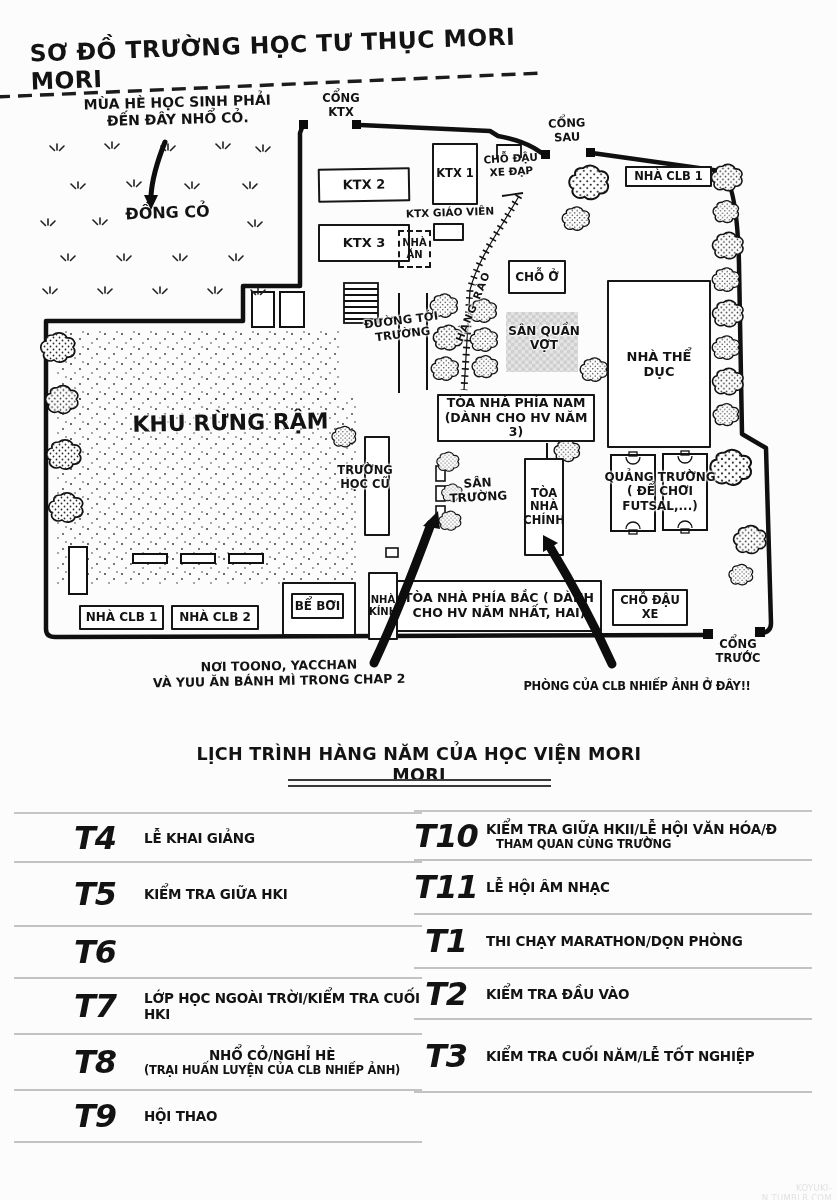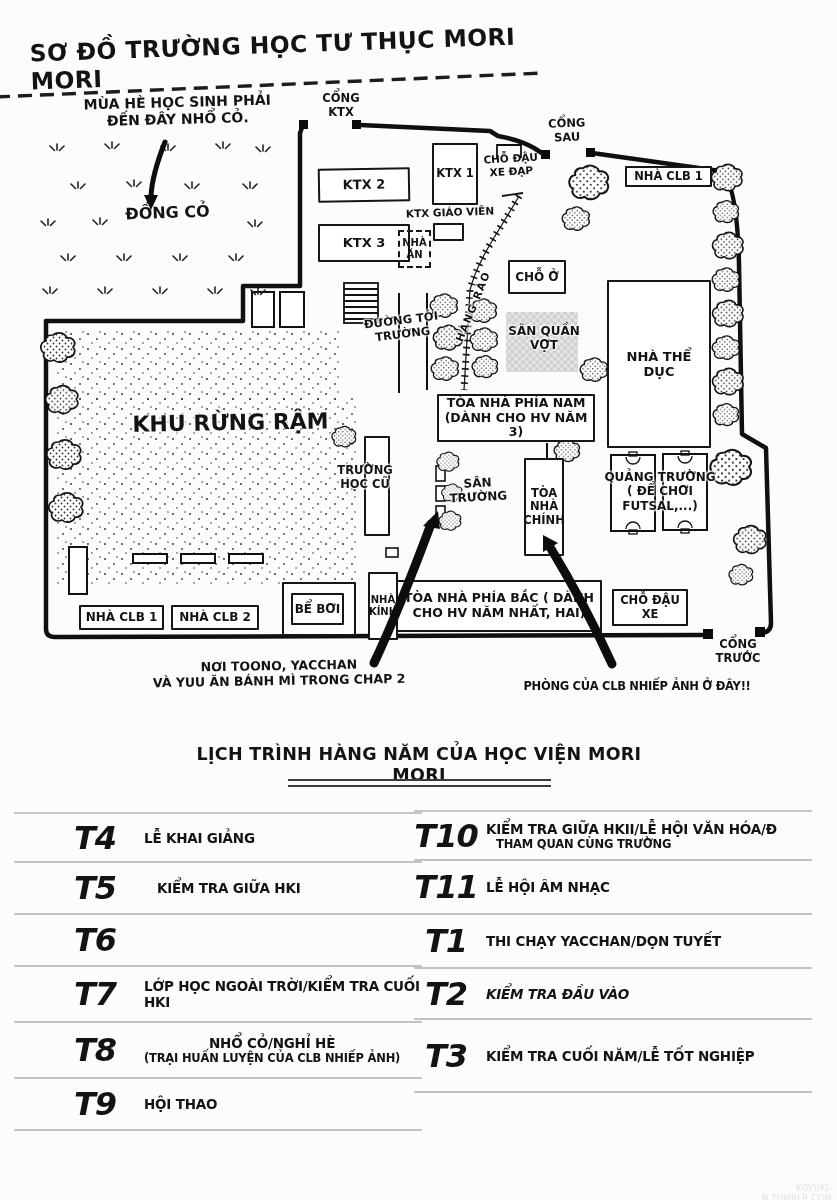--- a/index.html
+++ b/index.html
@@ -209,21 +209,21 @@
   <div class="bx" style="left:437px;top:394px;width:158px;height:48px;font-size:12.5px;">TÒA NHÀ PHÍA NAM
 (DÀNH CHO HV NĂM 3)</div>
   <div class="bx" style="left:364px;top:436px;width:26px;height:100px;"></div>
   <div class="bx" style="left:524px;top:458px;width:40px;height:98px;font-size:11.5px;">TÒA
 NHÀ
 CHÍNH</div>
   <div class="bx" style="left:396px;top:580px;width:206px;height:52px;font-size:12.5px;">TÒA NHÀ PHÍA BẮC ( DÀNH
 CHO HV NĂM NHẤT, HAI)</div>
   <div class="bx" style="left:612px;top:589px;width:76px;height:37px;font-size:11.5px;">CHỖ ĐẬU XE</div>
   <div class="bx" style="left:282px;top:582px;width:74px;height:54px;"></div>
-  <div class="bx" style="left:291px;top:593px;width:53px;height:32px;font-size:12px;">BỂ BƠI</div>
+  <div class="bx" style="left:291px;top:593px;width:53px;height:26px;font-size:12px;">BỂ BƠI</div>
   <div class="bx" style="left:368px;top:572px;width:30px;height:68px;font-size:10px;">NHÀ
 KÍNH</div>
   <div class="bx" style="left:79px;top:605px;width:85px;height:25px;font-size:12px;">NHÀ CLB 1</div>
   <div class="bx" style="left:171px;top:605px;width:88px;height:25px;font-size:12px;text-align:center;">NHÀ CLB 2</div>
 
   <div class="lbl" style="left:30px;top:30px;width:545px;font-size:23.5px;text-align:left;letter-spacing:0.4px;transform:rotate(-2deg);">SƠ ĐỒ TRƯỜNG HỌC TƯ THỤC MORI MORI</div>
   <div class="lbl" style="left:60px;top:94px;width:235px;font-size:14px;transform:rotate(-1.5deg);">MÙA HÈ HỌC SINH PHẢI
 ĐẾN ĐÂY NHỔ CỎ.</div>
   <div class="lbl" style="left:115px;top:203px;width:105px;font-size:16px;transform:rotate(-2deg);">ĐỒNG CỎ</div>
   <div class="lbl" style="left:312px;top:92px;width:58px;font-size:11.5px;">CỔNG
@@ -269,21 +269,21 @@
   <div class="lbl" style="left:188px;top:744px;width:462px;font-size:17.5px;letter-spacing:0.3px;">LỊCH TRÌNH HÀNG NĂM CỦA HỌC VIỆN MORI MORI</div>
   <div class="dline" style="left:288px;top:779px;width:263px;height:4px;border-top:2px solid #3a3a3a;border-bottom:2px solid #3a3a3a;"></div>
 
   <div class="scol" style="left:14px;top:812px;width:408px;">
     <div class="srow" style="height:49px;">
       <span class="month" style="margin-left:46px;width:70px;">T4</span>
       <div class="dwrap stack-c" style="margin-left:14px;">
           <span class="dmain">LỄ KHAI GIẢNG</span>
         </div>
     </div>
-    <div class="srow" style="height:52px;gap:13px;">
+    <div class="srow" style="height:64px;">
       <span class="month" style="margin-left:46px;width:70px;">T5</span>
       <div class="dwrap stack-c" style="margin-left:14px;">
           <span class="dmain">KIỂM TRA GIỮA HKI</span>
         </div>
     </div>
     <div class="srow" style="height:52px;">
       <span class="month" style="margin-left:46px;width:70px;">T6</span>
       <div class="dwrap stack-c" style="margin-left:14px;">
           <span class="dmain"></span>
         </div>
@@ -319,26 +319,26 @@
     </div>
     <div class="srow" style="height:54px;">
       <span class="month" style="width:64px;">T11</span>
       <div class="dwrap stack-l" style="margin-left:8px;">
           <span class="dmain">LỄ HỘI ÂM NHẠC</span>
         </div>
     </div>
     <div class="srow" style="height:54px;">
       <span class="month" style="width:64px;">T1</span>
       <div class="dwrap stack-l" style="margin-left:8px;">
-          <span class="dmain">THI CHẠY YACCHAN/DỌN TUYẾT</span>
+          <span class="dmain">THI CHẠY MARATHON/DỌN PHÒNG</span>
         </div>
     </div>
     <div class="srow" style="height:51px;">
       <span class="month" style="width:64px;">T2</span>
-      <div class="dwrap stack-l" style="margin-left:8px;font-style:italic;">
+      <div class="dwrap stack-l" style="margin-left:8px;">
           <span class="dmain">KIỂM TRA ĐẦU VÀO</span>
         </div>
     </div>
     <div class="srow" style="height:73px;">
       <span class="month" style="width:64px;">T3</span>
       <div class="dwrap stack-l" style="margin-left:8px;">
           <span class="dmain">KIỂM TRA CUỐI NĂM/LỄ TỐT NGHIỆP</span>
         </div>
     </div>
   </div>

